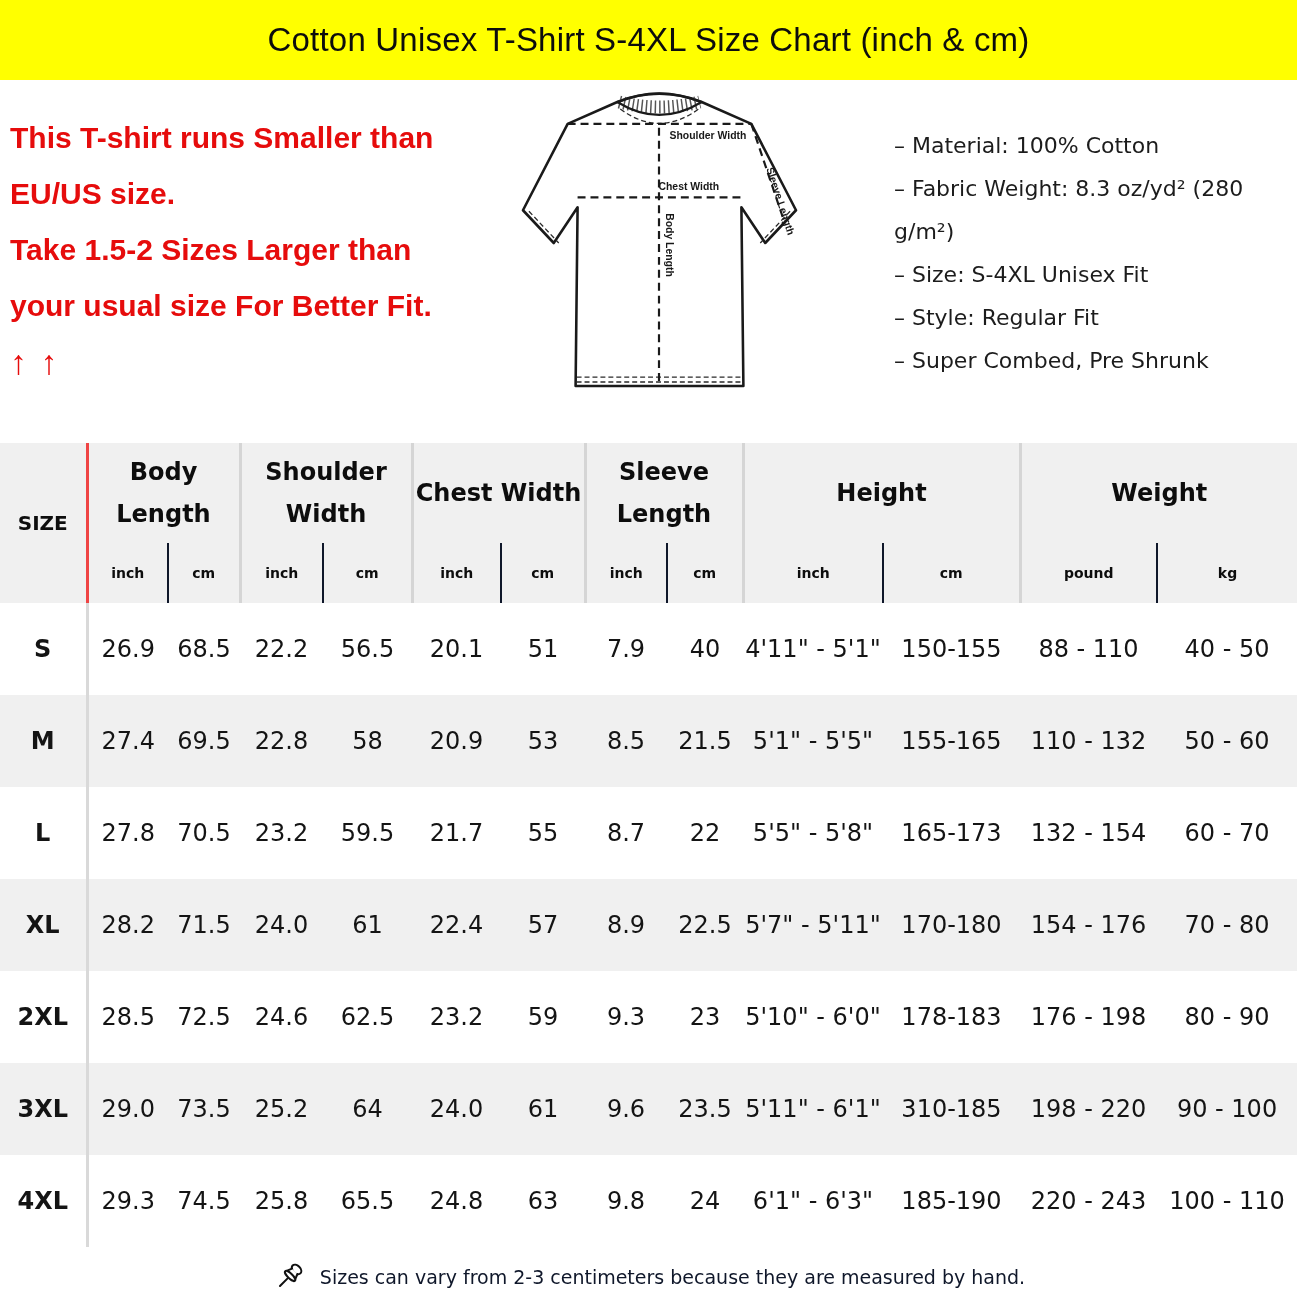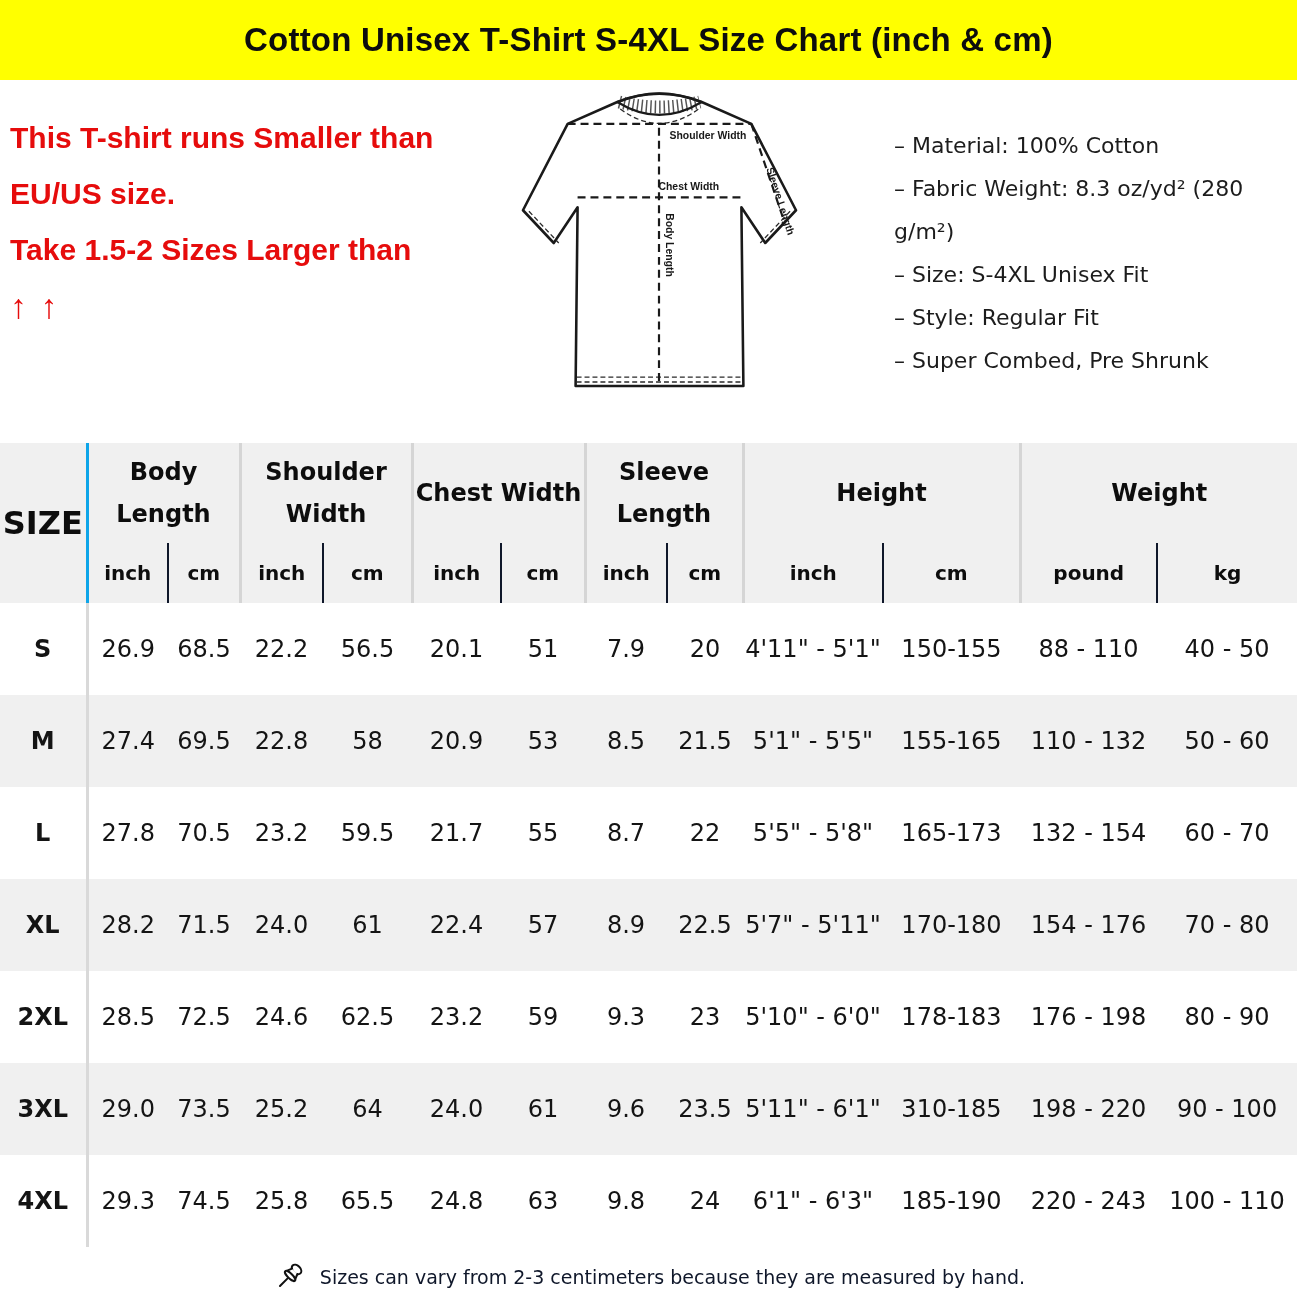--- a/index.html
+++ b/index.html
@@ -1,40 +1,40 @@
 <!DOCTYPE html>
 <html><head>
 <meta charset="utf-8">
 <style>
   html,body{margin:0;padding:0;background:#fff;}
   body{width:1297px;height:1289px;font-family:"DejaVu Sans",sans-serif;color:#111;overflow:hidden;}
   .page{width:1297px;height:1289px;position:relative;background:#fff;}
 
   
   .banner{height:80px;background:#ffff00;display:flex;align-items:center;justify-content:center;}
-  .banner h1{margin:12px;font-size:33px;font-weight:bold;color:#0d0d0d;letter-spacing:0.2px;
+  .banner h1{margin:12px;font-size:33px;font-weight:normal;color:#0d0d0d;letter-spacing:0.2px;
              font-family:"Liberation Sans",sans-serif;}
 
   
   .top{position:relative;height:363px;}
   .notice{position:absolute;left:10px;top:30px;width:505px;color:#e60c0c;font-weight:bold;
           font-size:30px;line-height:56px;font-family:"Liberation Sans",sans-serif;}
   .notice-arrows{font-size:34px;line-height:56px;letter-spacing:2px;}
   .specs{position:absolute;left:884px;top:34px;width:405px;margin:10px;padding:0;list-style:none;
          font-size:22px;line-height:43px;color:#1c1c1c;}
   .diagram{position:absolute;left:520px;top:8px;width:278px;height:312px;}
 
   
   table.size-table{border-collapse:collapse;table-layout:fixed;width:1297px;}
   table.size-table th,table.size-table td{padding:0;text-align:center;}
   thead th{background:#f0f0f0;color:#0d0d0d;}
-  th.size-th{font-size:32px;font-weight:bold;border-right:3px solid #0ea5e9;}
+  th.size-th{font-size:20px;font-weight:bold;border-right:3px solid #ef4444;}
   tr.group-row th.grp{height:100px;vertical-align:middle;border-left:3px solid #d5d5d5;}
   .lbl{display:flex;flex-direction:column;justify-content:center;font-size:24px;font-weight:bold;line-height:42px;}
-  tr.unit-row th{height:60px;font-size:20px;font-weight:bold;vertical-align:middle;}
+  tr.unit-row th{height:60px;font-size:14px;font-weight:bold;vertical-align:middle;}
   tr.unit-row th.u-first{border-left:3px solid #d5d5d5;}
   tr.unit-row th.u-second{border-left:2px solid #0f172a;}
   tbody td{height:92px;font-size:24px;color:#141414;vertical-align:middle;}
   tbody td.size{font-weight:bold;border-right:3px solid #d9d9d9;}
   tbody tr:nth-child(even){background:#f0f0f0;}
 
   
   .note{height:60px;display:flex;align-items:center;justify-content:center;gap:14px;font-size:19px;color:#0f172a;}
 
   
@@ -51,20 +51,21 @@
   <header class="banner">
     <h1>Cotton Unisex T-Shirt S-4XL Size Chart (inch &amp; cm)</h1>
   </header>
 
   <section class="top">
 
     <div class="notice">
       <div>This T-shirt runs Smaller than</div>
       <div>EU/US size.</div>
       <div>Take 1.5-2 Sizes Larger than</div>
+      <div>your usual size For Better Fit.</div>
       <div class="notice-arrows">↑ ↑</div>
     </div>
 
     <svg class="diagram" viewBox="0 0 280 310">
 
       <path class="outline" d="M98,12 L48,34 L3,121 L34,154 L58,118 L56,298 L225,298 L223,118 L247,154 L278,121 L233,34 L183,12 Q140,-5 98,12 Z"></path>
 
       <path class="thin" d="M9,122 L39,154"></path>
       <path class="thin" d="M272,122 L242,154"></path>
       <path class="thin" d="M57,289 L224,289 M57,294 L224,294"></path>
@@ -169,21 +170,21 @@
     <tbody>
       <tr>
         <td class="size">S</td>
         <td>26.9</td>
         <td>68.5</td>
         <td>22.2</td>
         <td>56.5</td>
         <td>20.1</td>
         <td>51</td>
         <td>7.9</td>
-        <td>20</td>
+        <td>40</td>
         <td>4'11" - 5'1"</td>
         <td>150-155</td>
         <td>88 - 110</td>
         <td>40 - 50</td>
       </tr>
       <tr>
         <td class="size">M</td>
         <td>27.4</td>
         <td>69.5</td>
         <td>22.8</td>

